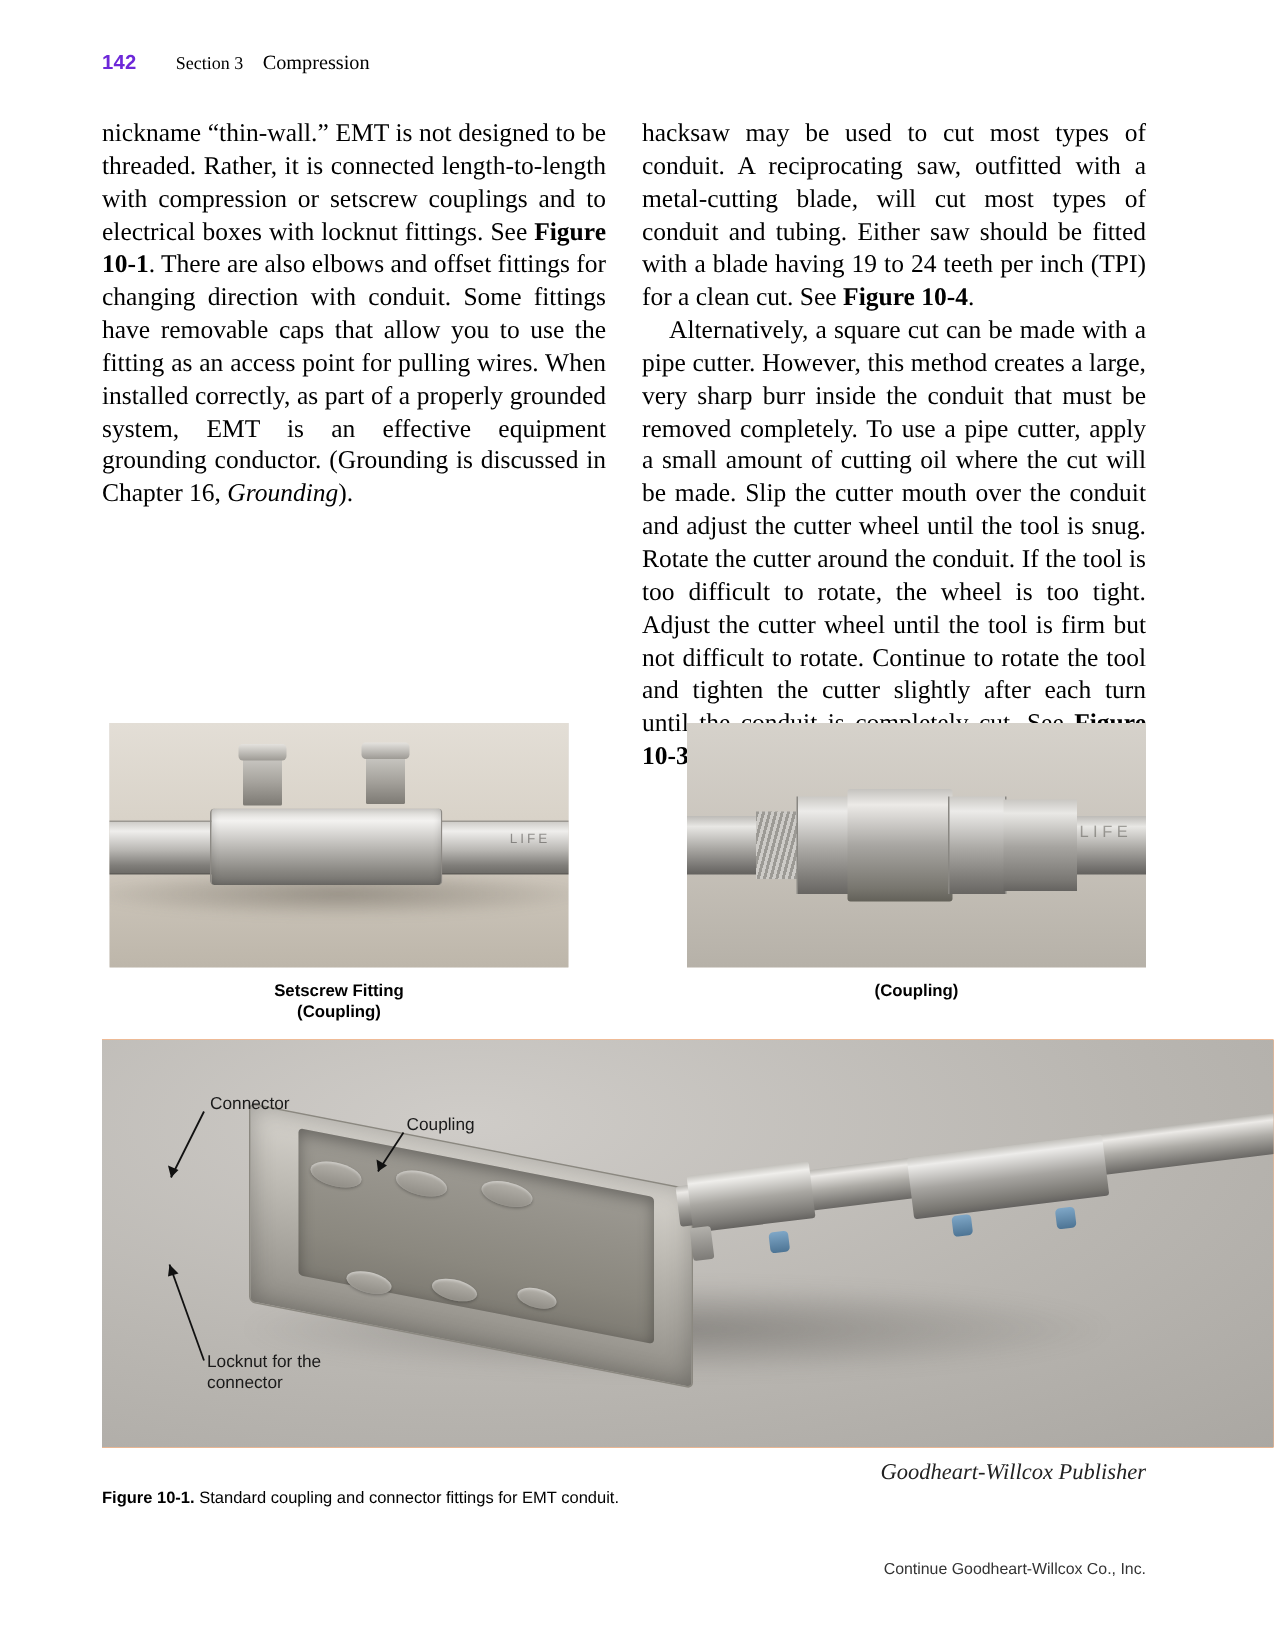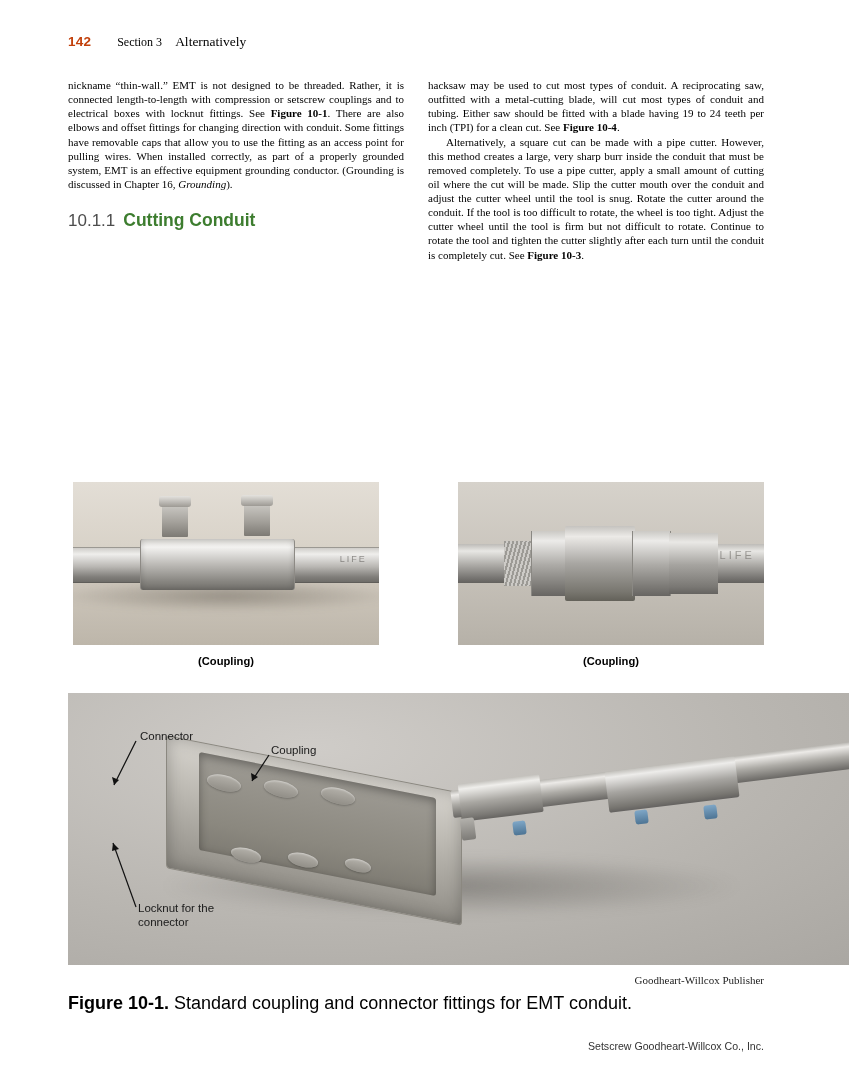--- a/index.html
+++ b/index.html
@@ -30,21 +30,21 @@
     width: 700px;
     height: 22px;
     display: flex;
     align-items: baseline;
     gap: 0;
   }
   .page-number {
     font-family: "Liberation Sans", sans-serif;
     font-weight: bold;
     font-size: 13.5px;
-    color: #c2410c;
+    color: #6d28d9;
     letter-spacing: 0.2px;
   }
   .header-section {
     font-family: "Liberation Serif", serif;
     font-size: 12px;
     margin-left: 26px;
     color: #000;
   }
   .header-topic {
     font-family: "Liberation Serif", serif;
@@ -60,21 +60,21 @@
     top: 78px;
     width: 696px;
     display: flex;
     gap: 24px;
   }
   .col {
     width: 336px;
   }
   .col p {
     margin: 0;
-    font-size: 11px;
+    font-size: 17px;
     line-height: 1.285;
     text-align: justify;
     text-justify: inter-word;
     hyphens: auto;
   }
   .col p.indent {
     text-indent: 18px;
   }
   .b { font-weight: bold; }
   .i { font-style: italic; }
@@ -358,63 +358,60 @@
   .callout.c-coupling  { left: 203px; top: 50px; }
   .callout.c-locknut   { left: 70px; top: 208px; }
   .leader-svg { position: absolute; left: 0; top: 0; width: 696px; height: 272px; pointer-events: none; }
 
   
   .credit {
     position: absolute;
     right: 85px;
     top: 974px;
     font-family: "Liberation Serif", serif;
-    font-size: 11px;
+    font-style: italic;
+    font-size: 15px;
     color: #222;
     margin-left: 20px;
   }
   .fig-caption {
     position: absolute;
     left: 68px;
     top: 993px;
     width: 696px;
     font-family: "Liberation Sans", sans-serif;
-    font-size: 18px;
+    font-size: 11px;
     color: #000;
   }
   .fig-caption .lbl { font-weight: bold; }
   .copyright {
     position: absolute;
     right: 85px;
     top: 1040px;
     font-family: "Liberation Sans", sans-serif;
     font-size: 10.6px;
     color: #333;
   }
 </style>
 </head>
 <body>
 
 <div class="page">
 
   <div class="page-header">
     <span class="page-number">142</span>
     <span class="header-section">Section 3</span>
-    <span class="header-topic">Alternatively</span>
+    <span class="header-topic">Compression</span>
   </div>
 
   <div class="columns">
 
     <div class="col">
       <p><span>nickname “thin-wall.” EMT is not designed to be threaded. Rather, it is connected length-to-length with compression or setscrew couplings and to electrical boxes with locknut fittings. See </span><span class="b">Figure 10-1</span><span>. There are also elbows and offset fittings for changing direction with conduit. Some fittings have removable caps that allow you to use the fitting as an access point for pulling wires. When installed correctly, as part of a properly grounded system, EMT is an effective equipment grounding conductor. (Grounding is discussed in Chapter 16, </span><span class="i">Grounding</span><span>).</span></p>
 
-      <div class="subhead">
-        <span class="num">10.1.1</span>
-        <span class="txt">Cutting Conduit</span>
-      </div>
 
     </div>
 
     <div class="col">
       <p><span>hacksaw may be used to cut most types of conduit. A reciprocating saw, outfitted with a metal-cutting blade, will cut  most types of conduit and tubing. Either saw should be fitted with a blade having 19 to 24 teeth per inch (TPI) for a clean cut. See </span><span class="b">Figure 10-4</span><span>.</span></p>
       <p class="indent"><span>Alternatively, a square cut can be made with a pipe cutter. However, this method creates a large, very sharp burr inside the conduit that must be removed completely. To use a pipe cutter, apply a small amount of cutting oil where the cut will be made. Slip the cutter mouth over the conduit and adjust the cutter wheel until the tool is snug. Rotate the cutter around the conduit. If the tool is too difficult to rotate, the wheel is too tight. Adjust the cutter wheel until the tool is firm but not difficult to rotate. Continue to rotate the tool and tighten the cutter slightly after each turn until the conduit is completely cut. See </span><span class="b">Figure 10-3</span><span>.</span></p>
     </div>
   </div>
 
   <div class="photo-row">
@@ -423,20 +420,21 @@
       <div class="photo-frame">
         <div class="ph1-bg"></div>
         <div class="ph1-shadow"></div>
         <div class="ph1-pipe"></div>
         <div class="ph1-coupler"></div>
         <div class="ph1-screw s1"></div>
         <div class="ph1-screw s2"></div>
         <div class="ph1-text">LIFE</div>
       </div>
       <div class="photo-caption">
+        <div>Setscrew Fitting</div>
         <div>(Coupling)</div>
       </div>
     </div>
 
     <div class="photo-block right">
       <div class="photo-frame">
         <div class="ph2-bg"></div>
         <div class="ph2-pipe"></div>
         <div class="ph2-thread"></div>
         <div class="ph2-nut n1"></div>
@@ -487,15 +485,15 @@
 connector</div>
   </div>
 
   <div class="credit">Goodheart-Willcox Publisher</div>
 
   <div class="fig-caption">
     <span class="lbl">Figure 10-1.</span>
     <span>Standard coupling and connector fittings for EMT conduit.</span>
   </div>
 
-  <div class="copyright">Setscrew Goodheart-Willcox Co., Inc.</div>
+  <div class="copyright">Continue Goodheart-Willcox Co., Inc.</div>
 
 </div>
 
 </body></html>

